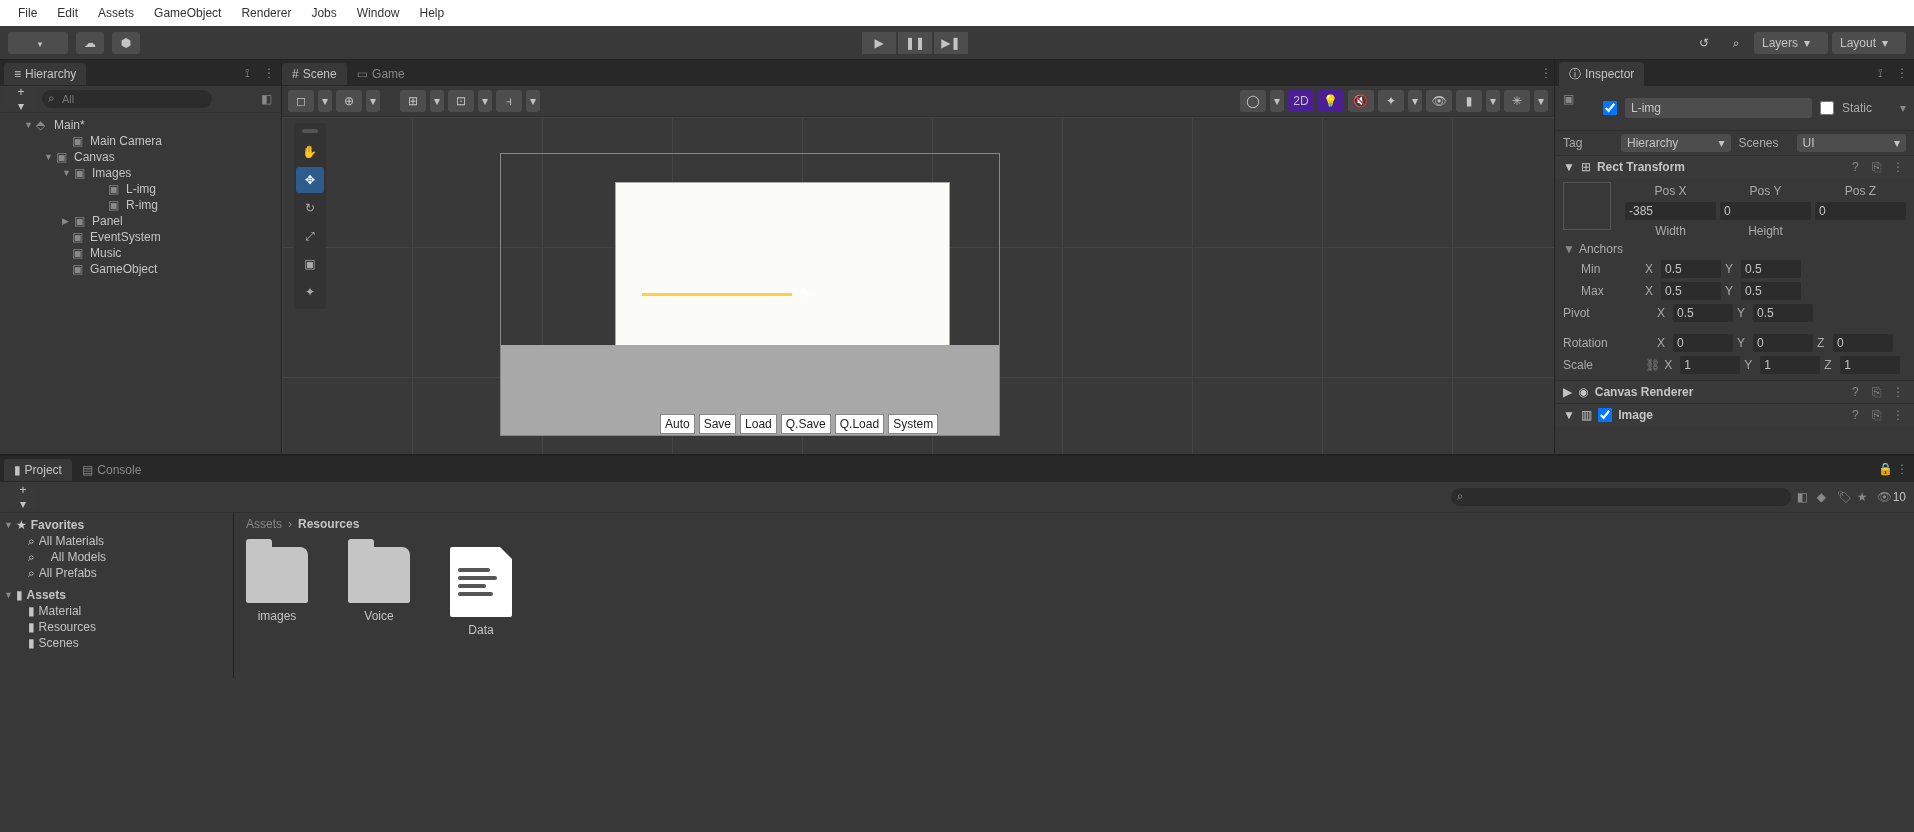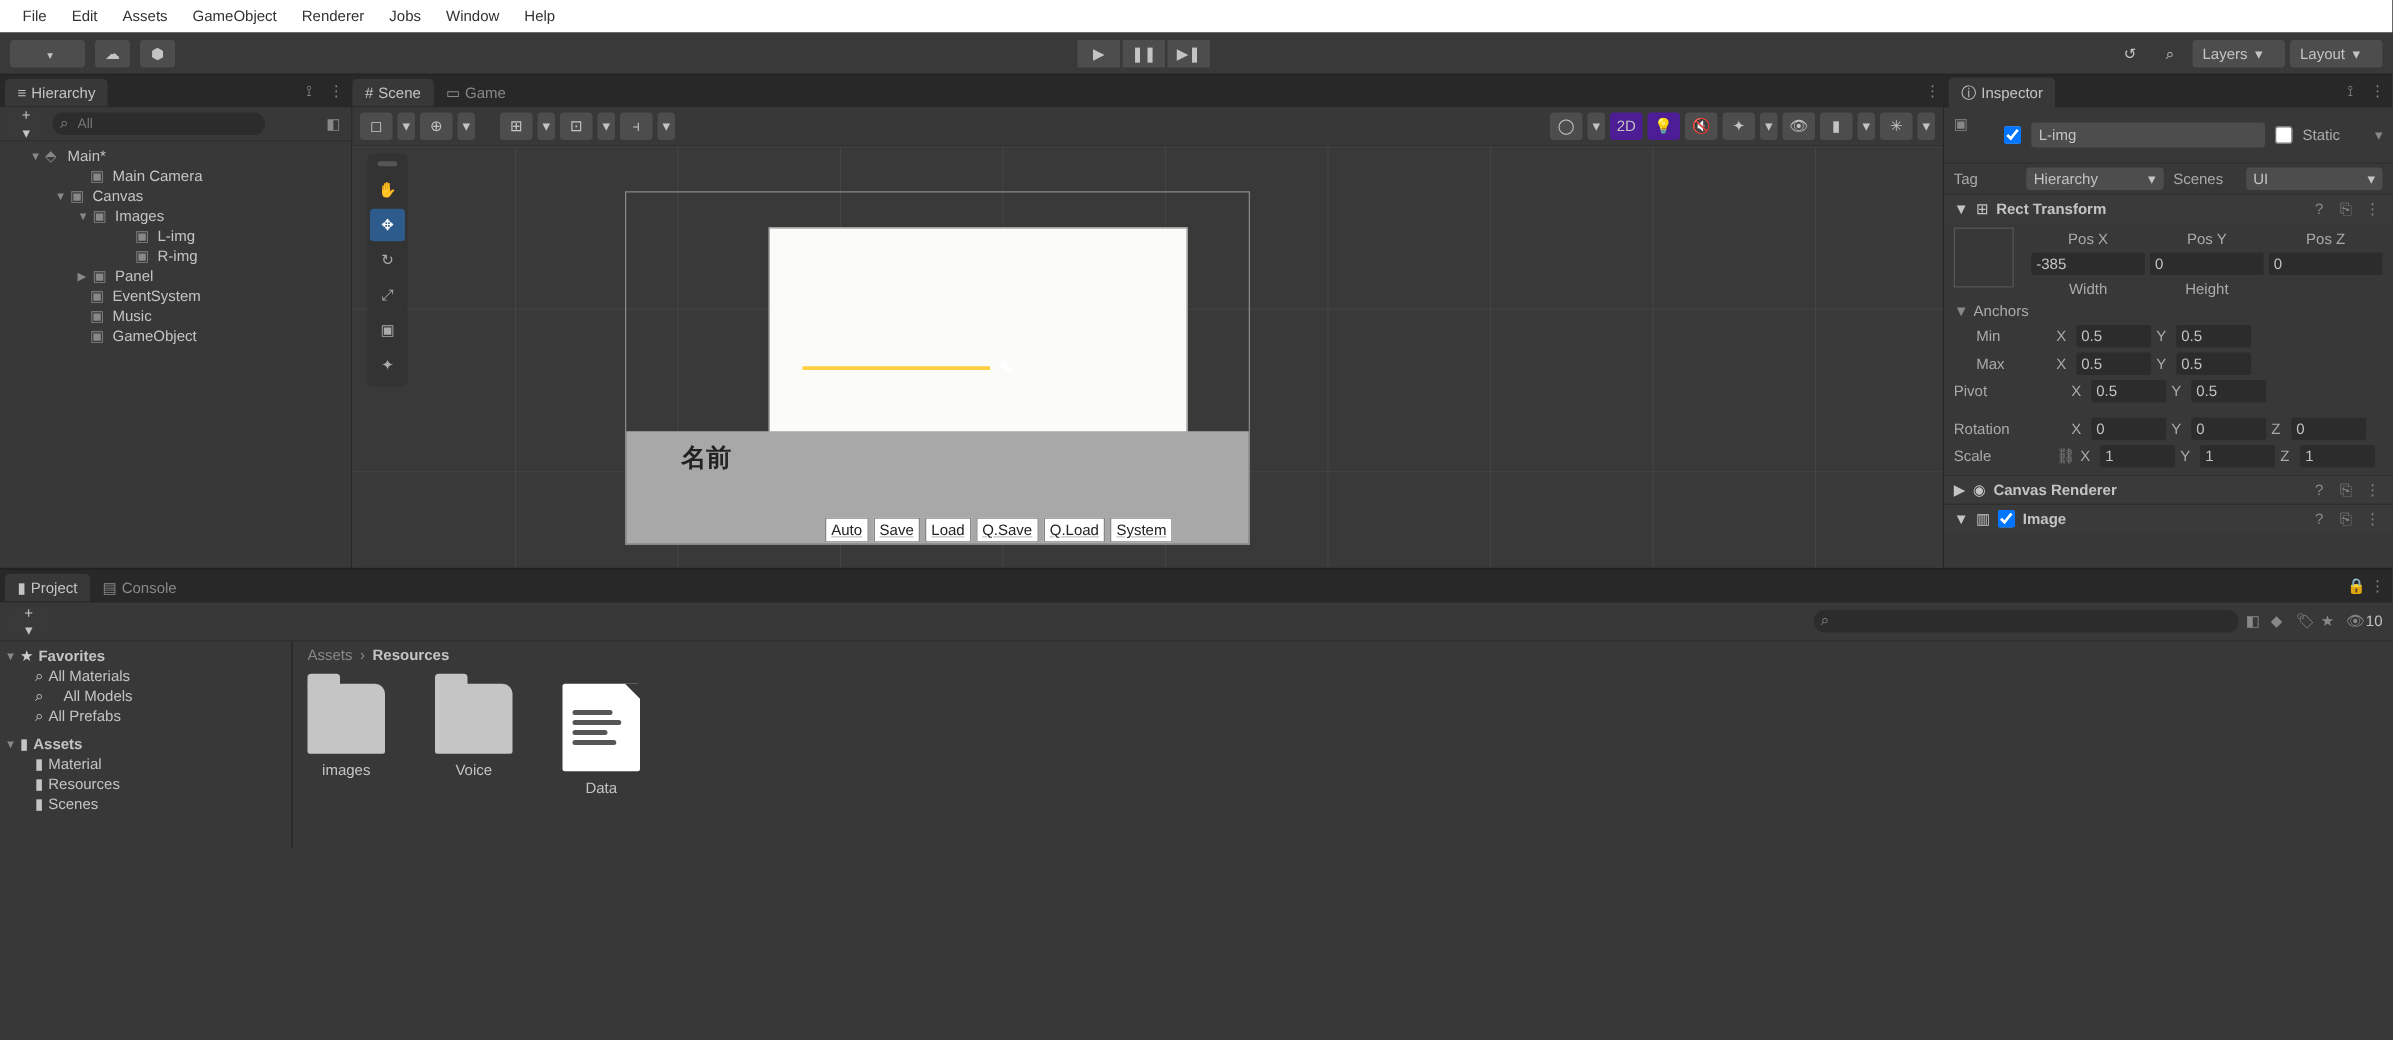--- a/index.html
+++ b/index.html
@@ -256,23 +256,22 @@
         <button class="float-btn">✋</button>
         <button class="float-btn active">✥</button>
         <button class="float-btn">↻</button>
         <button class="float-btn">⤢</button>
         <button class="float-btn">▣</button>
         <button class="float-btn">✦</button>
       </div>
       <div class="canvas-rect" style="left:218px; top:36px; width:500px; height:283px;"></div>
       <div class="white-img" style="left:333px; top:65px; width:335px; height:236px;"></div>
       <div class="bottom-panel" style="left:219px; top:228px; width:498px; height:90px; padding:8px 16px;">
-        <div class="panel-text" style="padding-left:28px">名前</div>
-      </div>
-      <div class="game-btns" style="left:378px; top:297px;text-decoration:underline;">
+      </div>
+      <div class="game-btns" style="left:378px; top:297px;">
         <button class="game-btn">Auto</button>
         <button class="game-btn">Save</button>
         <button class="game-btn">Load</button>
         <button class="game-btn">Q.Save</button>
         <button class="game-btn">Q.Load</button>
         <button class="game-btn">System</button>
       </div>
       <div class="cursor-arrow" style="left:516px; top:166px;">⬉</div>
       <div style="position:absolute; left:360px; top:176px;">
         <div style="position:absolute; width:150px; height:3px; background:#ffd040;"></div>

